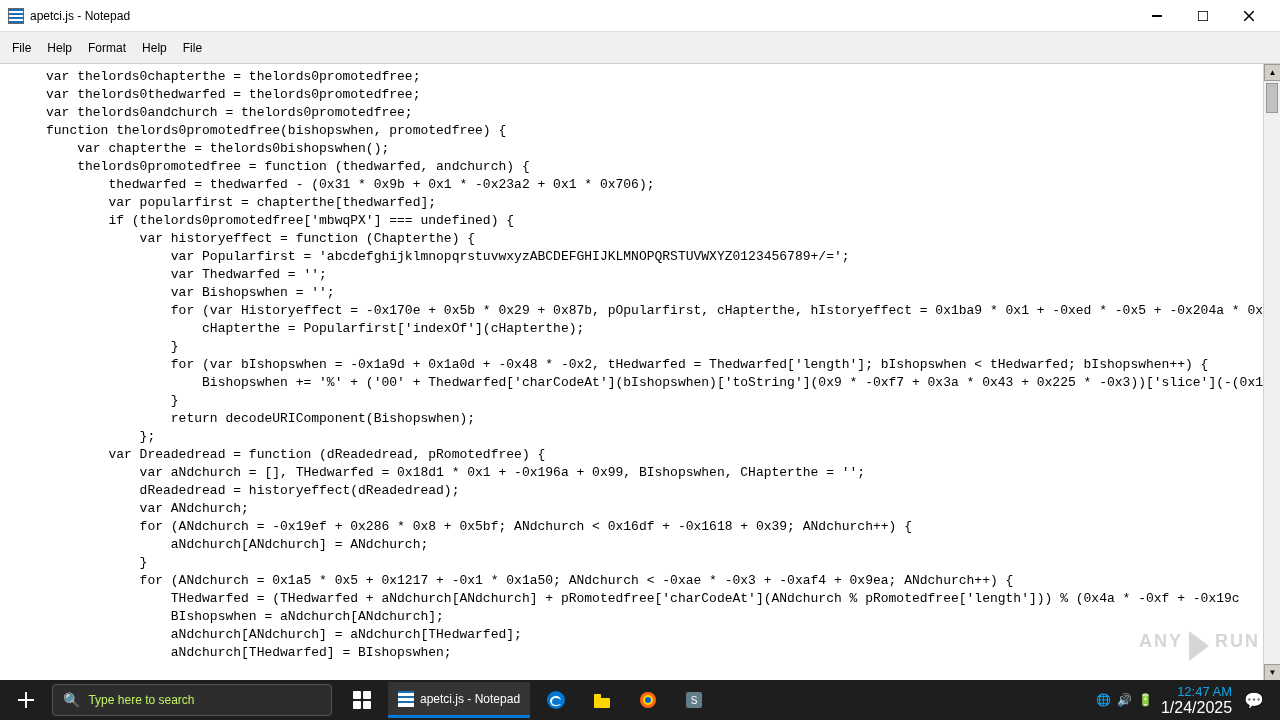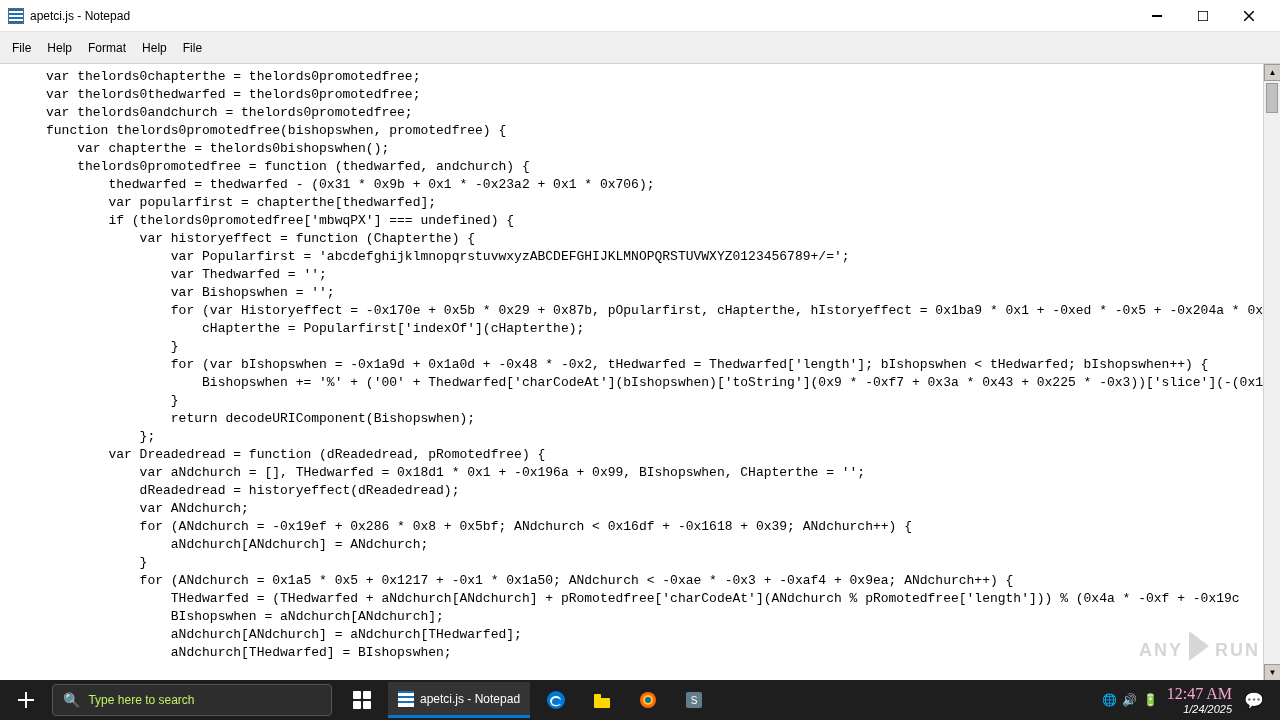--- a/index.html
+++ b/index.html
@@ -318,47 +318,45 @@
     }
 
     .clock {
       display: flex;
       flex-direction: column;
       align-items: flex-end;
       cursor: pointer;
     }
 
     .clock-time {
-      color: #f9a8d4;
-      font-size: 16px;
-      font-family: Liberation Serif, serif;
+      color: #0ea5e9;
+      font-size: 13px;
     }
 
     .clock-date {
       color: #fff;
-      font-size: 11px;
-      font-style: italic;
+      font-size: 16px;
     }
 
     .notification-btn {
       color: #fff;
       font-size: 16px;
       cursor: pointer;
       padding: 4px;
     }
 
     
     .watermark {
       position: absolute;
       bottom: 20px;
       right: 20px;
       opacity: 0.4;
       pointer-events: none;
       display: flex;
-      align-items: flex-end;
+      align-items: flex-start;
       gap: 6px;
     }
 
     .watermark-text {
       color: #999;
       font-size: 18px;
       font-weight: bold;
       letter-spacing: 2px;
     }
 

